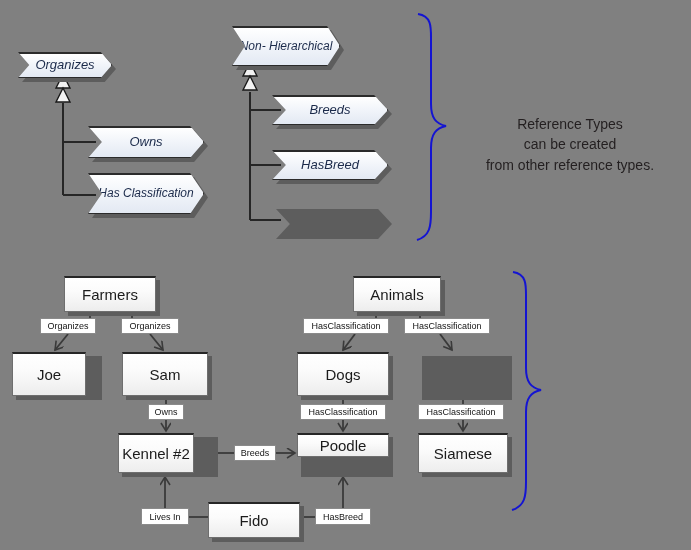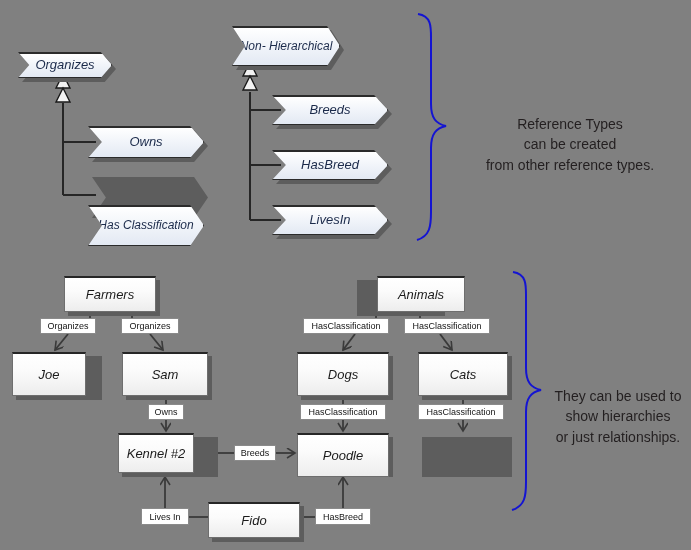--- a/index.html
+++ b/index.html
@@ -50,22 +50,21 @@
   .nbox {
     position: absolute;
     display: flex;
     align-items: center;
     justify-content: center;
     background: linear-gradient(180deg,#ffffff 0%,#fbfbfb 40%,#ededed 100%);
     border: 1px solid #6e6e6e;
     border-top: 2px solid #262626;
     box-sizing: border-box;
     color: #1b1b1b;
-    font-size: 13px;
-    font-style: italic;
+    font-size: 15px;
   }
   .nbox-shadow {
     position: absolute;
     background: #5d5d5d;
   }
 
   
   .elabel {
     position: absolute;
     display: flex;
@@ -185,64 +184,63 @@
              C526,496 525,506 512,510"></path>
   </svg>
 
   <div class="chev-shadow" style="left:22px; top:56px; width:94px; height:26px;"></div>
   <div class="chev" style="left:18px; top:52px; width:94px; height:26px; font-size:13px;">Organizes</div>
 
   <div class="chev-shadow" style="left:92px; top:130px; width:116px; height:32px;"></div>
   <div class="chev" style="left:88px; top:126px; width:116px; height:32px; font-size:13px;">Owns</div>
 
   <div class="chev-shadow" style="left:92px; top:177px; width:116px; height:41px;"></div>
-  <div class="chev" style="left:88px; top:173px; width:116px; height:41px; font-size:12px;margin-top:32px;">Has
+  <div class="chev" style="left:88px; top:173px; width:116px; height:41px; font-size:12px;">Has
 Classification</div>
 
   <div class="chev-shadow" style="left:236px; top:30px; width:108px; height:40px;"></div>
   <div class="chev" style="left:232px; top:26px; width:108px; height:40px; font-size:12px;">Non-
 Hierarchical</div>
 
   <div class="chev-shadow" style="left:276px; top:99px; width:116px; height:30px;"></div>
   <div class="chev" style="left:272px; top:95px; width:116px; height:30px; font-size:13px;">Breeds</div>
 
   <div class="chev-shadow" style="left:276px; top:154px; width:116px; height:30px;"></div>
   <div class="chev" style="left:272px; top:150px; width:116px; height:30px; font-size:13px;">HasBreed</div>
 
   <div class="chev-shadow" style="left:276px; top:209px; width:116px; height:30px;"></div>
-  <div class="chev" style="left:272px; top:205px; width:116px; height:30px; font-size:13px;">LivesIn</div>
 
   <div class="nbox-shadow" style="left:68px; top:280px; width:92px; height:36px;"></div>
   <div class="nbox" style="left:64px; top:276px; width:92px; height:36px;">Farmers</div>
 
   <div class="nbox-shadow" style="left:16px; top:356px; width:86px; height:44px;"></div>
   <div class="nbox" style="left:12px; top:352px; width:74px; height:44px;">Joe</div>
 
   <div class="nbox-shadow" style="left:126px; top:356px; width:86px; height:44px;"></div>
   <div class="nbox" style="left:122px; top:352px; width:86px; height:44px;text-align:center;">Sam</div>
 
   <div class="nbox-shadow" style="left:122px; top:437px; width:96px; height:40px;"></div>
   <div class="nbox" style="left:118px; top:433px; width:76px; height:40px;">Kennel #2</div>
 
   <div class="nbox-shadow" style="left:212px; top:506px; width:92px; height:36px;"></div>
   <div class="nbox" style="left:208px; top:502px; width:92px; height:36px;">Fido</div>
 
   <div class="nbox-shadow" style="left:357px; top:280px; width:88px; height:36px;"></div>
-  <div class="nbox" style="left:353px; top:276px; width:88px; height:36px;margin-left:24px;">Animals</div>
+  <div class="nbox" style="left:353px; top:276px; width:88px; height:36px;">Animals</div>
 
   <div class="nbox-shadow" style="left:301px; top:356px; width:92px; height:44px;"></div>
   <div class="nbox" style="left:297px; top:352px; width:92px; height:44px;">Dogs</div>
 
   <div class="nbox-shadow" style="left:422px; top:356px; width:90px; height:44px;"></div>
-  <div class="nbox" style="left:418px; top:352px; width:90px; height:44px;">Cats</div>
 
   <div class="nbox-shadow" style="left:301px; top:437px; width:92px; height:40px;"></div>
-  <div class="nbox" style="left:297px; top:433px; width:92px; height:44px;">Poodle</div>
+  <div class="nbox" style="left:297px; top:433px; width:92px; height:24px;">Poodle</div>
 
   <div class="nbox-shadow" style="left:422px; top:437px; width:90px; height:40px;"></div>
+  <div class="nbox" style="left:418px; top:433px; width:90px; height:40px;">Siamese</div>
 
   <div class="elabel" style="left:40px; top:318px; width:56px; height:16px;">Organizes</div>
 
   <div class="elabel" style="left:121px; top:318px; width:58px; height:16px;">Organizes</div>
 
   <div class="elabel" style="left:148px; top:404px; width:36px; height:16px;">Owns</div>
 
   <div class="elabel" style="left:234px; top:445px; width:42px; height:16px;">Breeds</div>
 
   <div class="elabel" style="left:141px; top:508px; width:48px; height:17px;">Lives In</div>
@@ -254,17 +252,14 @@
   <div class="elabel" style="left:404px; top:318px; width:86px; height:16px;">HasClassification</div>
 
   <div class="elabel" style="left:300px; top:404px; width:86px; height:16px;">HasClassification</div>
 
   <div class="elabel" style="left:418px; top:404px; width:86px; height:16px;">HasClassification</div>
 
   <div class="note" style="left:470px; top:114px; width:200px;">Reference Types
 can be created
 from other reference types.</div>
 
-  <div class="note" style="left:548px; top:386px; width:140px;">They can be used to
-show hierarchies
-or just relationships.</div>
 
 </div>
 
 </body></html>

